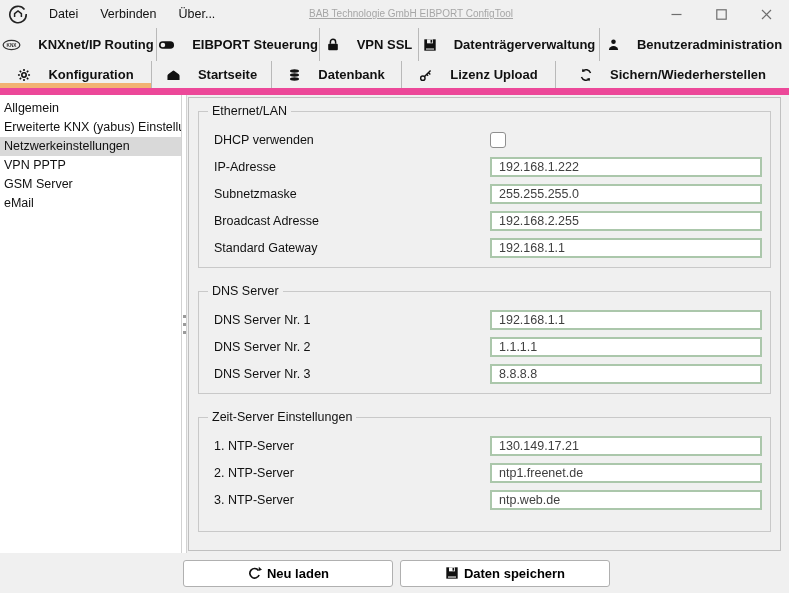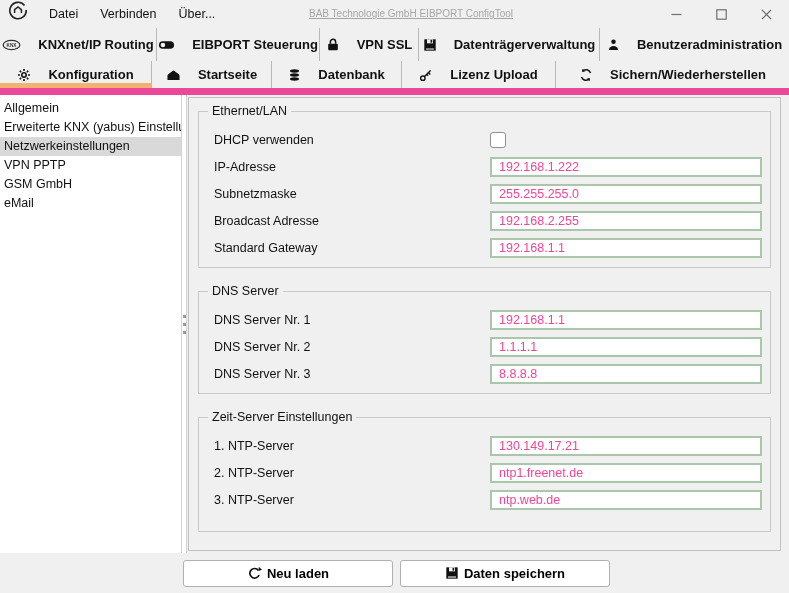--- a/index.html
+++ b/index.html
@@ -6,21 +6,21 @@
   html,body { background:#ffffff; }
   body { font-family:"Liberation Sans", sans-serif; color:#111; }
 
   .window{
     width:789px; height:593px; background:#f0f0f0; position:relative;
     display:flex; flex-direction:column; overflow:hidden;
     outline:1px solid #dcdcdc;
   }
 
   
-  .titlebar{ height:28px; display:flex; align-items:flex-start; padding-left:8px; position:relative; flex:0 0 auto; }
+  .titlebar{ height:28px; display:flex; align-items:center; padding-left:8px; position:relative; flex:0 0 auto; }
   .app-logo{ width:20px; height:20px; margin-right:10px; display:flex; align-items:center; }
   .menu-item{ padding:0 11px; font-size:12.5px; height:28px; line-height:28px; cursor:default; }
   .win-title{ position:absolute; left:190px; right:157px; text-align:center; color:var(--title-text,#a6a6a6);
               font-size:10px; line-height:28px; pointer-events:none; white-space:nowrap;text-decoration:underline; }
   .win-controls{ margin-left:auto; display:flex; height:100%; }
   .win-btn{ width:45px; height:28px; display:flex; align-items:center; justify-content:center; color:#6e6e6e; }
 
   
   .tabrow{ display:flex; flex:0 0 auto; align-items:stretch; }
   .tabrow1{ height:33px; }
@@ -48,21 +48,21 @@
           padding:6px 9px 8px 9px; display:flex; flex-direction:column; gap:16px; }
 
   fieldset{ border:1px solid #c9c9c9; padding:8px 8px 6px 8px; }
   fieldset.grow-last{ padding-bottom:18px; }
   legend{ font-size:12.5px; padding:0 4px; margin-left:1px; }
   .frow{ display:flex; align-items:center; height:27px; }
   .frow .flabel{ width:283px; padding-left:7px; font-size:12.5px; flex:0 0 auto; }
   .frow input[type=text]{
     flex:1 1 auto; height:20px; min-width:0;
     border:2px solid var(--input-border-green,#abc7ab); background:#fff;
-    font:12.5px "Liberation Sans", sans-serif; padding:0 7px; outline:none; color:#ec4899;
+    font:12.5px "Liberation Sans", sans-serif; padding:0 7px; outline:none; color:#404040;
   }
   .checkbox{ width:16px; height:16px; background:#fff; border:1px solid #8f8f8f; border-radius:3px; }
 
   
   .footer{ height:40px; flex:0 0 auto; display:flex; align-items:center; padding-left:183px; gap:7px; }
   .btn{ width:210px; height:27px; background:#fff; border:1px solid #b0b0b0; border-radius:3px;
         display:flex; align-items:center; justify-content:center; gap:5px;
         font-weight:700; font-size:13px; cursor:default; }
   .btn .bicon{ display:flex; align-items:center; }
 </style>
@@ -203,21 +203,21 @@
     </div>
   </div>
 
   <div class="content">
 
     <div class="sidebar">
       <div class="side-item">Allgemein</div>
       <div class="side-item">Erweiterte KNX (yabus) Einstellung</div>
       <div class="side-item selected">Netzwerkeinstellungen</div>
       <div class="side-item">VPN PPTP</div>
-      <div class="side-item">GSM GmbH</div>
+      <div class="side-item">GSM Server</div>
       <div class="side-item">eMail</div>
     </div>
 
     <div class="splitter">
       <span class="grip-dot"></span>
       <span class="grip-dot"></span>
       <span class="grip-dot"></span>
     </div>
 
     <div class="main">

